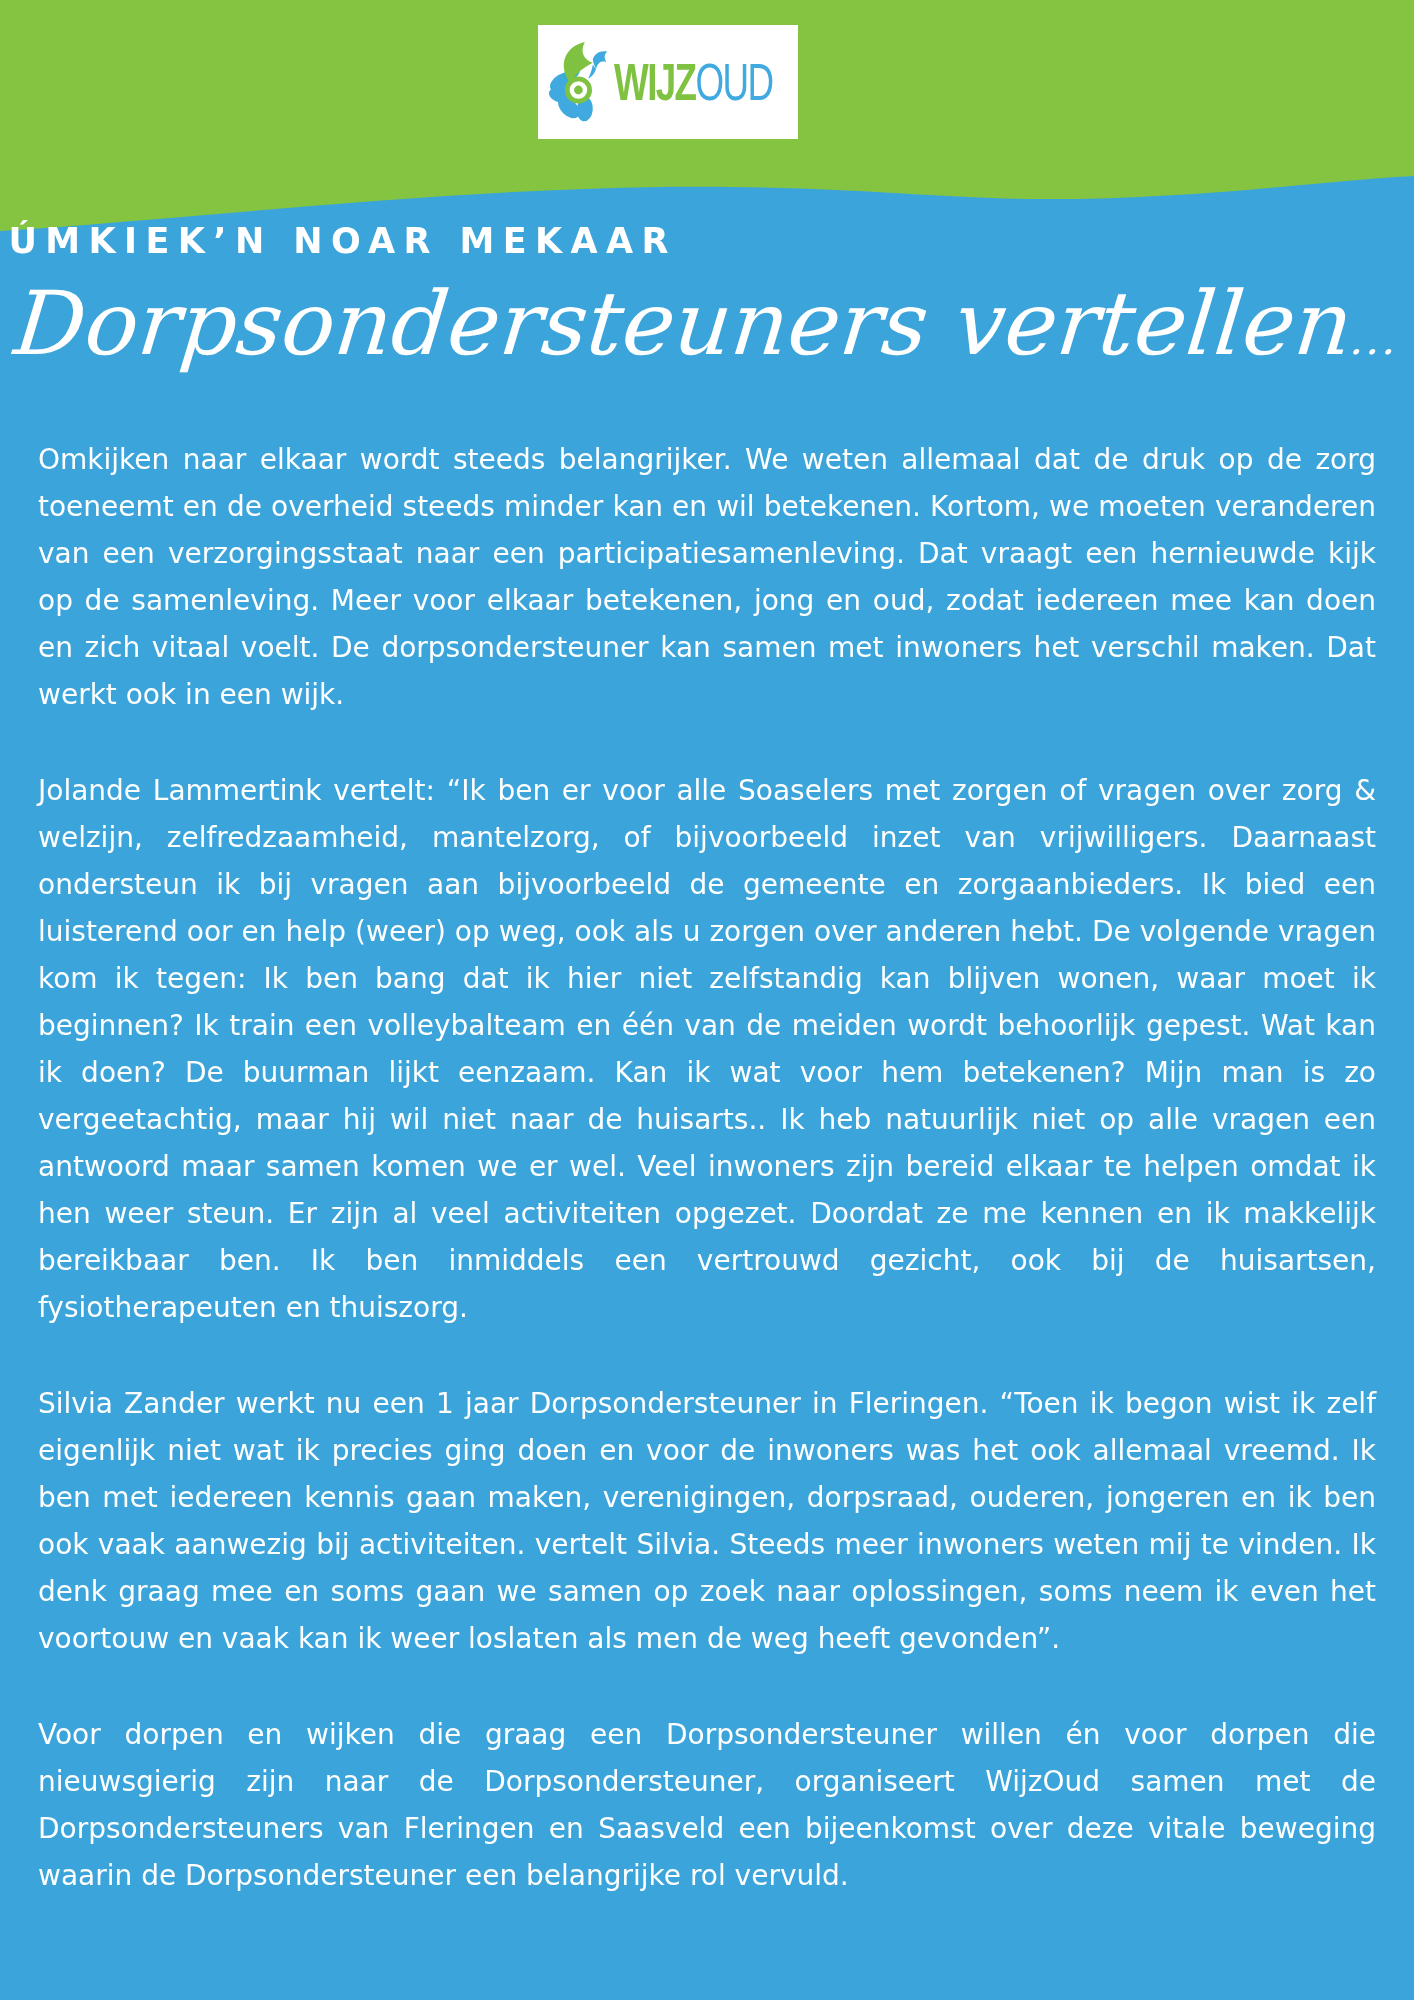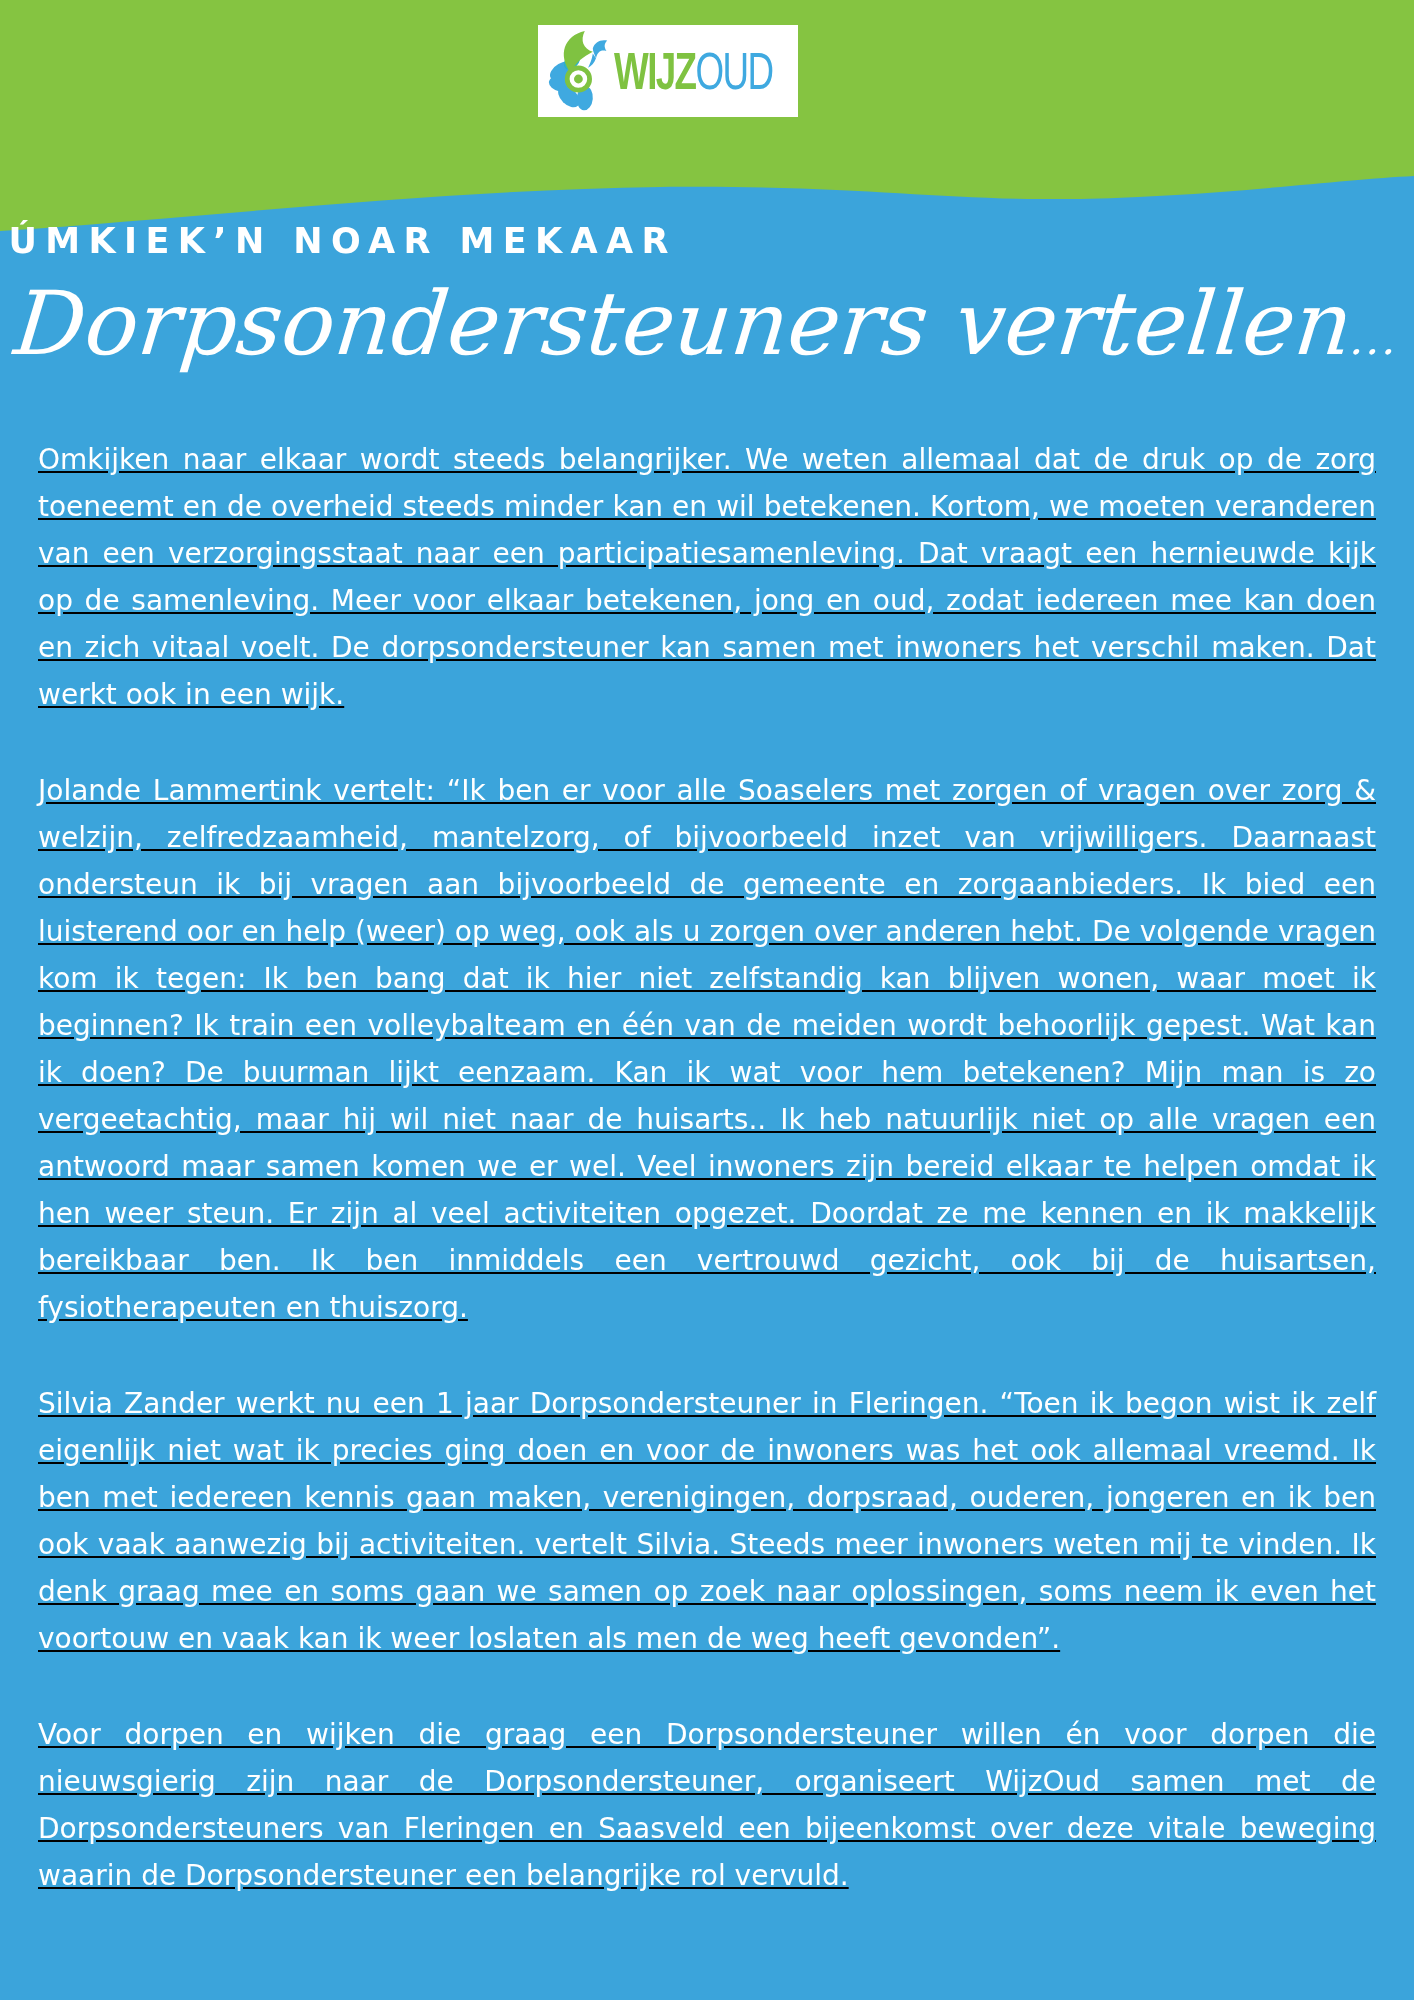--- a/index.html
+++ b/index.html
@@ -19,21 +19,21 @@
   }
   .wave-divider{
     display:block;
     width:1414px;height:70px;
     margin-top:-1px;
   }
   
   .logo-box{
     position:absolute;
     left:538px;top:25px;
-    width:260px;height:92px;
+    width:260px;height:114px;
     background:#ffffff;
     display:flex;
     align-items:center;
     justify-content:flex-start;
     padding-left:10px;
     box-sizing:border-box;
   }
   .logo-icon-svg{display:block;flex:0 0 auto;}
   .logo-wordmark{
     display:inline-block;
@@ -70,21 +70,20 @@
     white-space:nowrap;
   }
   .script-ellipsis{
     font-size:44px;
     letter-spacing:2px;
   }
   
   .article{
     margin-top:38px;
     padding:0 38px;
-    text-decoration:underline;
   }
   .article p{
     margin:0 0 49px 0;
     color:#ffffff;
     font-family:"DejaVu Sans",sans-serif;
     font-size:28px;
     line-height:47px;
     text-align:justify;
   }
 </style>

